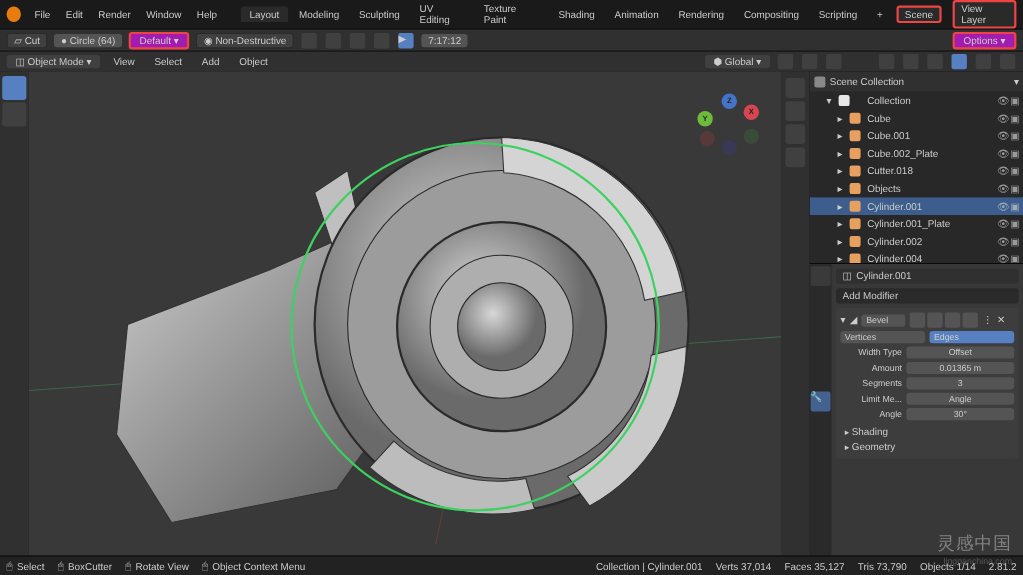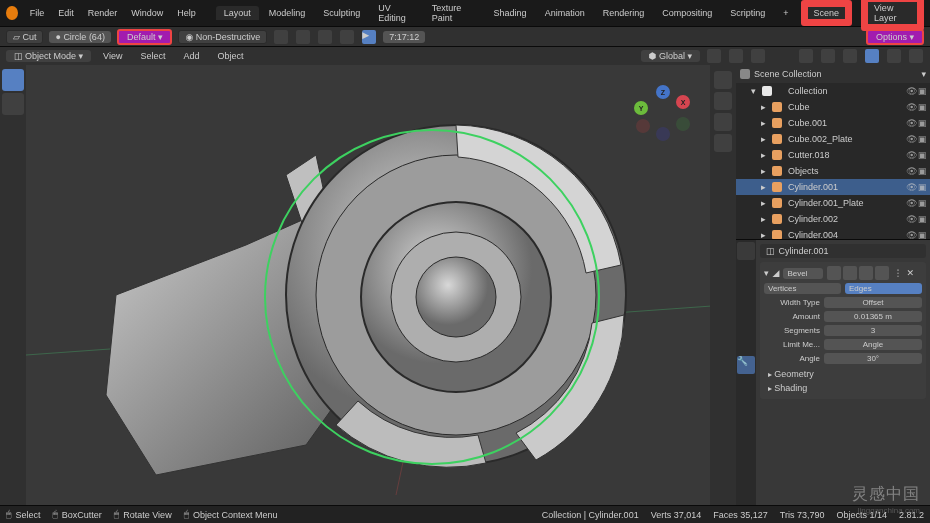--- a/index.html
+++ b/index.html
@@ -3,21 +3,21 @@
 <meta charset="utf-8">
 <style>
 *{margin:0;padding:0;box-sizing:border-box;font-family:sans-serif;font-size:9px;color:#ccc;user-select:none}
 body{width:930px;height:523px;background:#1a1a1a;overflow:hidden;position:relative}
 .flex{display:flex;align-items:center}
 
 .menubar{height:18px;background:#1a1a1a;padding:13px 6px;gap:2px;border-bottom:1px solid #0a0a0a}
 .mb-item{padding:2px 6px;cursor:pointer}
 .ws-tab{padding:2px 8px;border-radius:3px 3px 0 0;cursor:pointer}
 .ws-tab.active{background:#2a2a2a}
-.scene-box{background:#2a2a2a;border:7px solid #ef4444;padding:1px 6px;border-radius:3px}
+.scene-box{background:#2a2a2a;border:2px solid #ef4444;padding:1px 6px;border-radius:3px}
 
 .toolbar{height:20px;background:#303030;padding:0 6px;gap:6px;border-bottom:1px solid #0a0a0a}
 .tb-btn{background:#404040;border:1px solid #2a2a2a;padding:1px 6px;border-radius:3px;cursor:pointer}
 .tb-field{background:#545454;padding:1px 6px;border-radius:3px}
 .tb-dd{background:#a21caf;border:2px solid #ef4444;padding:1px 8px;border-radius:3px;cursor:pointer}
 .snap-ico{width:14px;height:14px;background:#404040;border-radius:2px;margin:0 1px;cursor:pointer}
 
 .header3{height:18px;background:#303030;padding:0 6px;gap:6px}
 .hdr-pill{background:#404040;padding:1px 8px;border-radius:3px;cursor:pointer}
 
@@ -306,20 +306,21 @@
           <div class="pt"></div>
           <div class="pt active">🔧</div>
           <div class="pt"></div>
           <div class="pt"></div>
           <div class="pt"></div>
           <div class="pt"></div>
           <div class="pt"></div>
         </div>
         <div class="props">
           <div class="p-hdr flex">◫ <span style="margin-left:4px">Cylinder.001</span></div>
+          <div class="p-dd"><span>Add Modifier</span></div>
           <div class="p-panel">
             <div class="p-row">
               <span>▾</span>
               <span>◢</span>
               <span class="p-val" style="flex:0 0 40px;text-align:left">Bevel</span>
               <div class="p-icos">
                 <div class="ic"></div>
                 <div class="ic"></div>
                 <div class="ic"></div>
                 <div class="ic"></div>
@@ -344,22 +345,22 @@
                 <span class="p-val">3</span>
               </div>
             <div class="p-row">
                 <span class="p-lbl">Limit Me...</span>
                 <span class="p-val">Angle</span>
               </div>
             <div class="p-row">
                 <span class="p-lbl">Angle</span>
                 <span class="p-val">30°</span>
               </div>
+            <div class="p-sub">▸ <span>Shading</span></div>
             <div class="p-sub">▸ <span>Geometry</span></div>
-            <div class="p-sub">▸ <span>Shading</span></div>
           </div>
         </div>
       </div>
     </div>
   </div>
 </div>
 
 <div class="statusbar flex">
   <span class="sb-item flex">🖱 <span>Select</span></span>
   <span class="sb-item flex">🖱 <span>BoxCutter</span></span>

